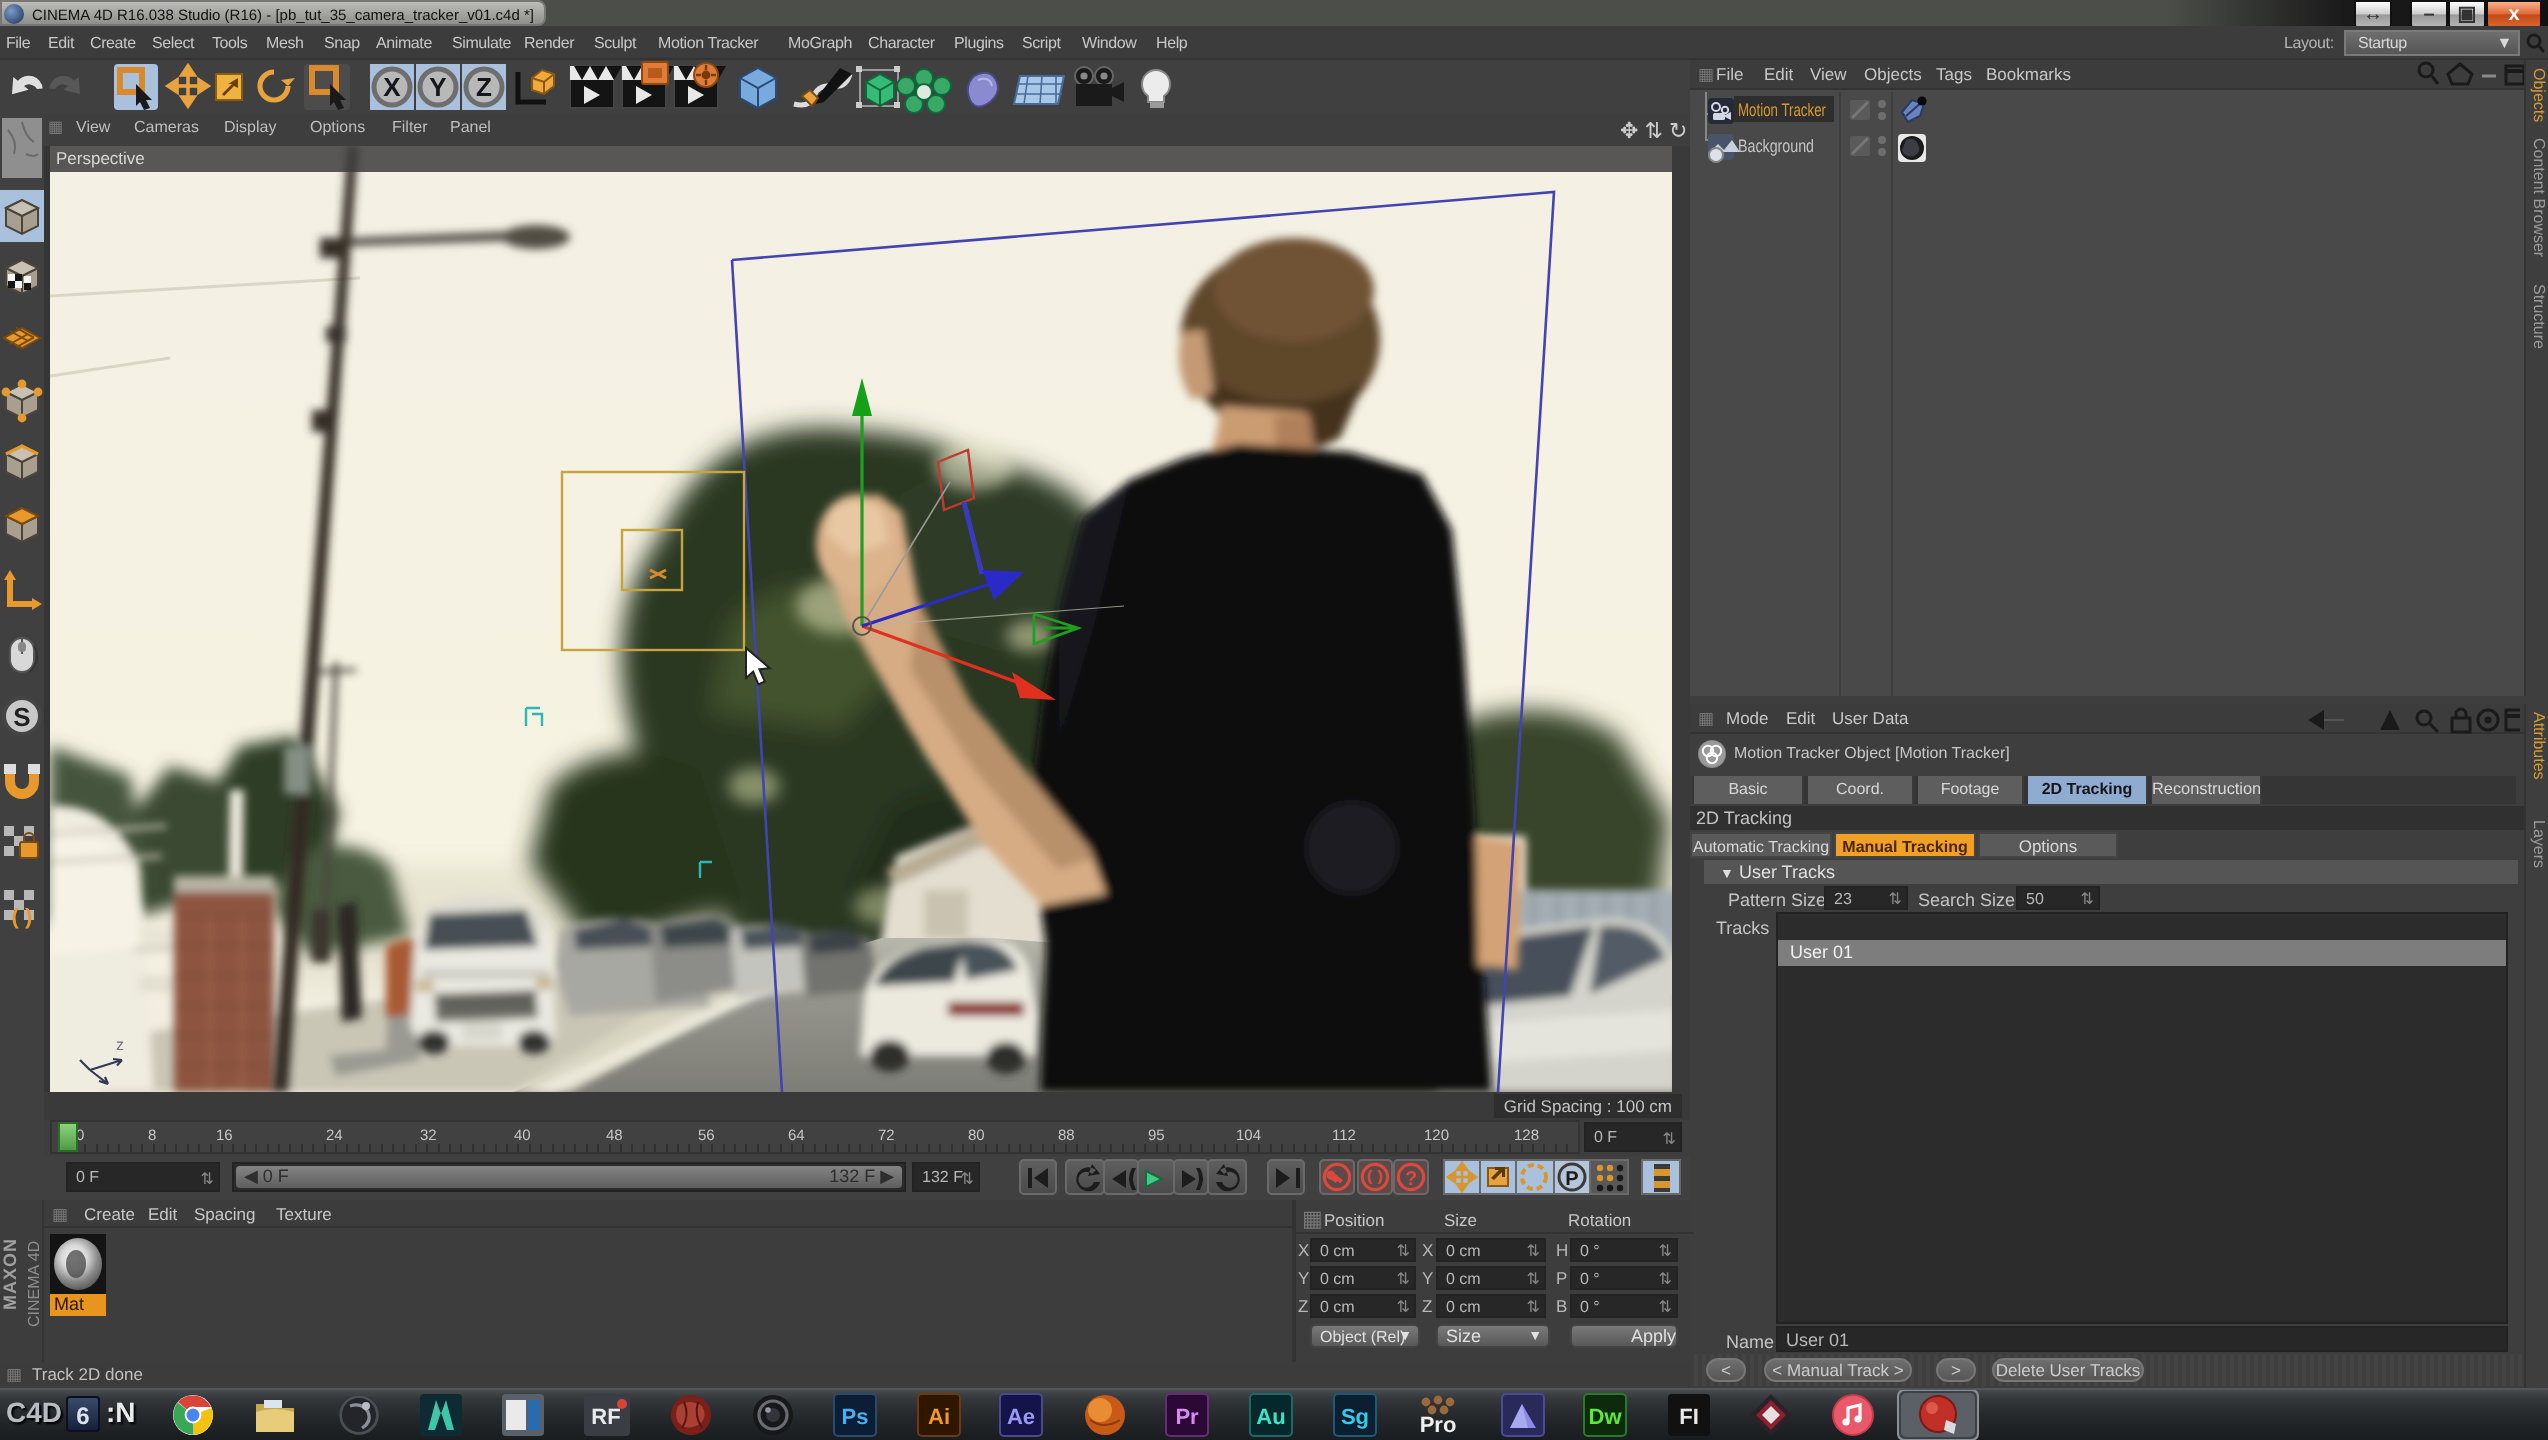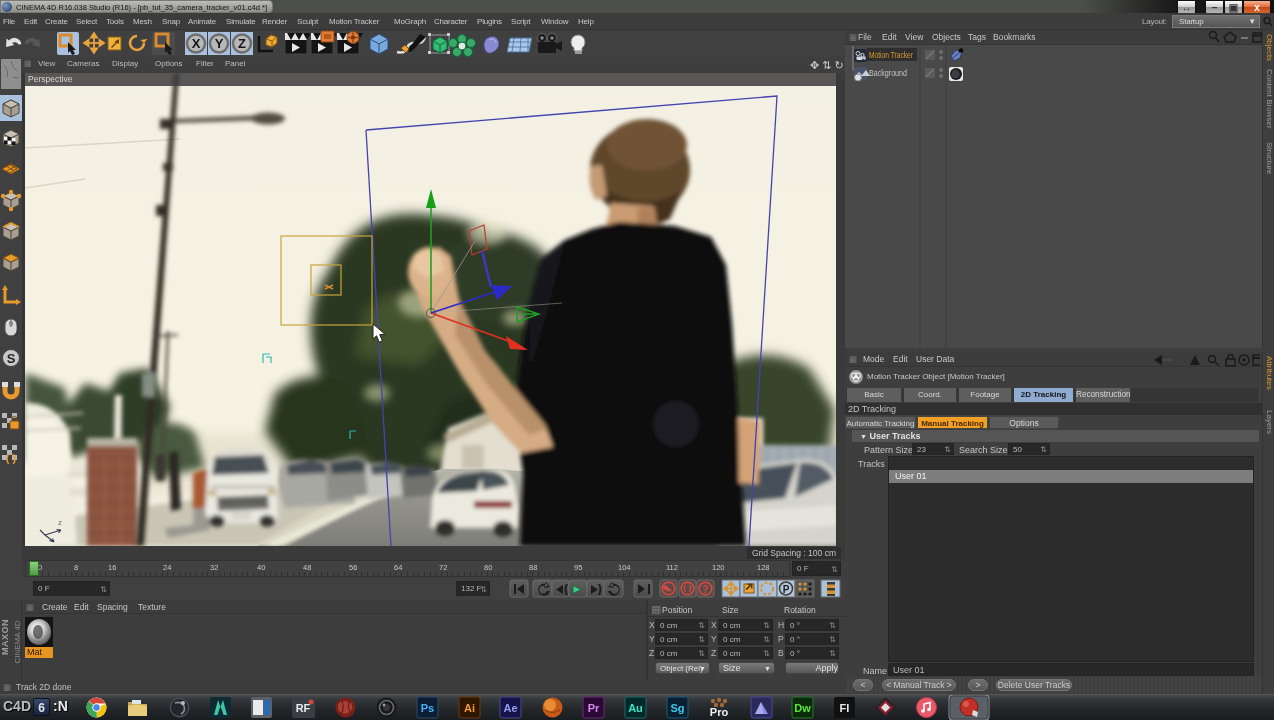--- a/index.html
+++ b/index.html
@@ -598,21 +598,21 @@
  <div style="position:absolute;left:1px;top:36px;width:412px;height:14px;background:#353535"></div>
  <div class="atab" style="left:2px;width:55px">Basic</div>
  <div class="atab" style="left:59px;width:53px">Coord.</div>
  <div class="atab" style="left:114px;width:53px">Footage</div>
  <div class="atab" style="left:169px;width:60px;background:#8fabcf;color:#15151a;font-weight:bold">2D Tracking</div>
  <div class="atab" style="left:231px;width:55px;font-size:8.2px">Reconstruction</div>
  <div style="position:absolute;left:0px;top:51px;width:417px;height:12px;background:#303030;color:#c4c4c4;font-size:9px;padding-left:3px;line-height:12px">2D Tracking</div>
  <div class="abtn" style="left:0px;top:64px;width:71px;font-size:8px">Automatic Tracking</div>
  <div class="abtn" style="left:72px;top:64px;width:71px;background:#f0a024;color:#4a2600;font-weight:bold;font-size:8px">Manual Tracking</div>
  <div class="abtn" style="left:144px;top:64px;width:70px">Options</div>
- <div style="position:absolute;left:7px;top:78px;width:407px;height:12px;background:#555;color:#e0e0e0;font-size:9px;line-height:12px"><span style="margin-left:8px;font-size:7px">▼</span> <b style="font-weight:bold">User Tracks</b></div>
+ <div style="position:absolute;left:7px;top:78px;width:407px;height:12px;background:#555;color:#e0e0e0;font-size:9px;line-height:12px"><span style="margin-left:8px;font-size:7px">▼</span> <b style="font-weight:normal">User Tracks</b></div>
  <div style="position:absolute;left:19px;top:93px;font-size:9px;color:#c4c4c4">Pattern Size</div>
  <div class="field" style="left:67px;top:91px;width:42px;height:12px">23<span class="spin" style="top:0">⇅</span></div>
  <div style="position:absolute;left:114px;top:93px;font-size:9px;color:#c4c4c4">Search Size</div>
  <div class="field" style="left:163px;top:91px;width:42px;height:12px">50<span class="spin" style="top:0">⇅</span></div>
  <div style="position:absolute;left:13px;top:107px;font-size:9px;color:#c4c4c4">Tracks</div>
  <div style="position:absolute;left:43px;top:104px;width:366px;height:206px;background:#2c2c2c;border:1px solid #222">
    <div style="position:absolute;left:0;top:13px;width:364px;height:13px;background:#7d7d7d;color:#f0f0f0;font-size:9px;line-height:13px;padding-left:6px">User 01</div>
  </div>
  <div style="position:absolute;left:18px;top:314px;font-size:9px;color:#c4c4c4">Name</div>
  <div class="field" style="left:43px;top:311px;width:366px;height:13px;line-height:12px;font-size:9px">User 01</div>
@@ -643,20 +643,23 @@
     <span class="ticolbl" style="left:548px">95</span>
     <span class="ticolbl" style="left:592px">104</span>
     <span class="ticolbl" style="left:640px">112</span>
     <span class="ticolbl" style="left:686px">120</span>
     <span class="ticolbl" style="left:731px">128</span>
  <div style="position:absolute;left:3px;top:0px;width:10px;height:15px;background:linear-gradient(#8fd27e,#4e9a44);border:1px solid #2e6a28"></div>
 </div>
 <div id="rulspin" class="field" style="left:792px;top:561px;width:49px;height:15px;line-height:14px">0 F<span class="spin">⇅</span></div>
 <div id="transport">
  <div class="field" style="left:33px;top:3px;width:77px;height:15px;line-height:14px">0 F<span class="spin">⇅</span></div>
+ <div style="position:absolute;left:116px;top:3px;width:337px;height:15px;background:#2b2b2b;border:1px solid #222">
+  <div style="position:absolute;left:1px;top:1px;width:333px;height:11px;background:linear-gradient(#848484,#5e5e5e);border-radius:2px;color:#2e2e2e;font-size:9px;line-height:11px"><span style="margin-left:4px">◀ 0 F</span><span style="position:absolute;right:4px">132 F ▶</span></div>
+ </div>
  <div class="field" style="left:456px;top:3px;width:34px;height:15px;line-height:14px">132 F<span class="spin">⇅</span></div>
  <svg width="845" height="22" viewBox="0 0 845 22" style="position:absolute;left:0;top:0" xmlns="http://www.w3.org/2000/svg">
   <defs>
         <linearGradient id="btn" x1="0" y1="0" x2="0" y2="1">
           <stop offset="0" stop-color="#5f5f5f"></stop>
           <stop offset="1" stop-color="#4a4a4a"></stop>
         </linearGradient>
       </defs>
   <g stroke="#6a6a6a" stroke-width="1" fill="url(#btn)">
    <rect x="510" y="2" width="18" height="17" rx="2"></rect>

